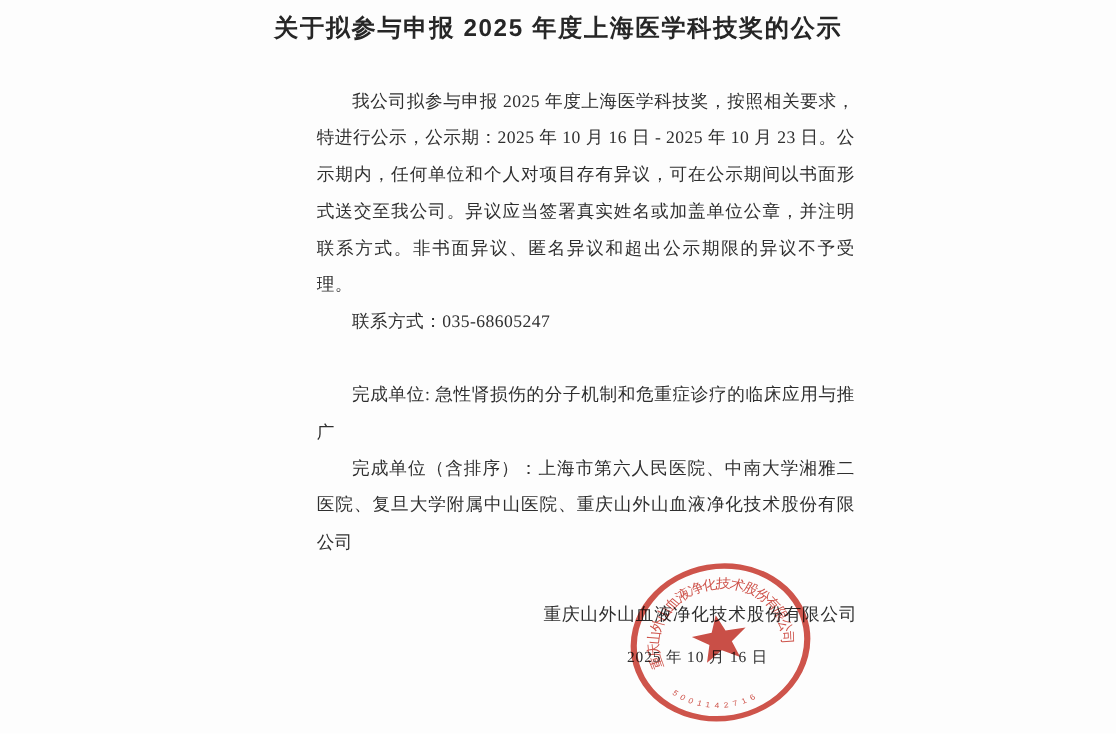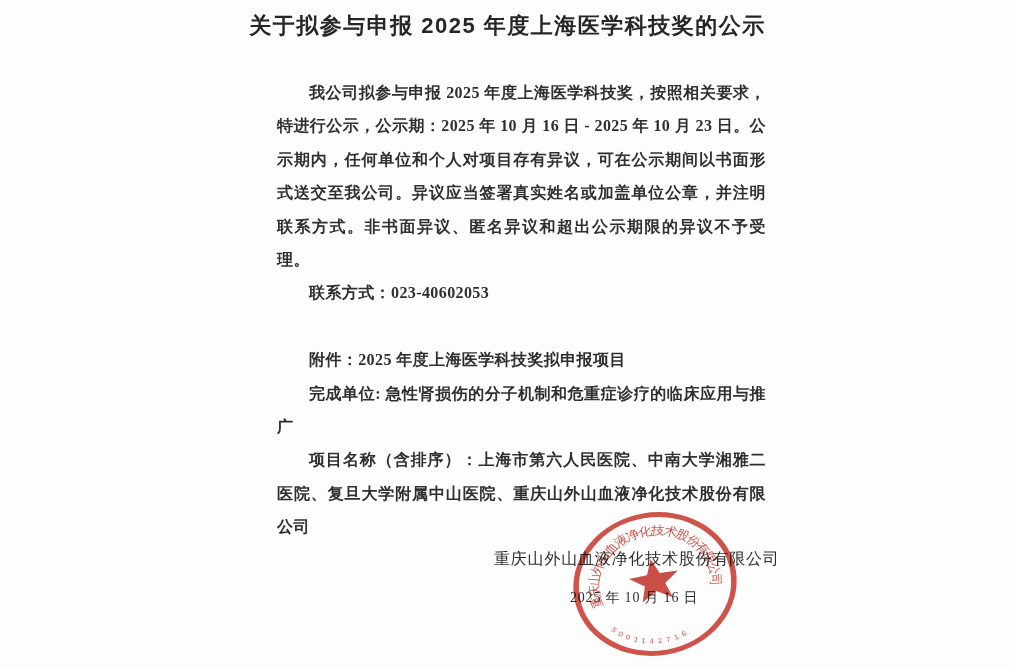--- a/index.html
+++ b/index.html
@@ -14,25 +14,24 @@
   .doc-title {
     position:absolute; top:11px; left:0; width:1015px;
     text-align:center;
     font-family:"Liberation Sans","DejaVu Sans",sans-serif;
     font-weight:700;
     font-size:22px;
     letter-spacing:1.5px;
     color:#262626;
   }
   .content {
-    position:absolute; top:76px; left:277px; width:489px;
+    position:absolute; top:76px; left:288px; width:489px;
     font-size:16px; line-height:33.4px;
     text-align:justify;
     letter-spacing:0.4px;
-    font-weight:bold;
   }
   .content p { margin:0; text-indent:2em; }
   .spacer-line { height:33.4px; }
   .sig-company {
     position:absolute; top:549px; left:494px;
     font-size:16px; letter-spacing:0.8px;
     color:#2f2f2f;
   }
   .sig-date {
     position:absolute; top:589px; left:570px;
@@ -50,25 +49,24 @@
 </style>
 </head>
 <body>
 
 <div class="page">
 
   <div class="doc-title">关于拟参与申报 2025 年度上海医学科技奖的公示</div>
 
   <div class="content">
     <p>我公司拟参与申报 2025 年度上海医学科技奖，按照相关要求，特进行公示，公示期：2025 年 10 月 16 日 - 2025 年 10 月 23 日。公示期内，任何单位和个人对项目存有异议，可在公示期间以书面形式送交至我公司。异议应当签署真实姓名或加盖单位公章，并注明联系方式。非书面异议、匿名异议和超出公示期限的异议不予受理。</p>
-    <p>联系方式：023-40602053</p>
+    <p>联系方式：035-68605247</p>
     <div class="spacer-line"></div>
-    <p>附件：2025 年度上海医学科技奖拟申报项目</p>
     <p>完成单位: 急性肾损伤的分子机制和危重症诊疗的临床应用与推广</p>
-    <p>项目名称（含排序）：上海市第六人民医院、中南大学湘雅二医院、复旦大学附属中山医院、重庆山外山血液净化技术股份有限公司</p>
+    <p>完成单位（含排序）：上海市第六人民医院、中南大学湘雅二医院、复旦大学附属中山医院、重庆山外山血液净化技术股份有限公司</p>
   </div>
 
   <div class="sig-company">重庆山外山血液净化技术股份有限公司</div>
 
   <div class="sig-date">2025 年 10 月 16 日</div>
 
   <div class="seal">
     <svg viewBox="0 0 200 200" preserveAspectRatio="none">
       <defs>
         <path id="sealTopArc" d="M 37.2,116.8 A 65,65 0 1 1 162.8,116.8" fill="none"></path>

